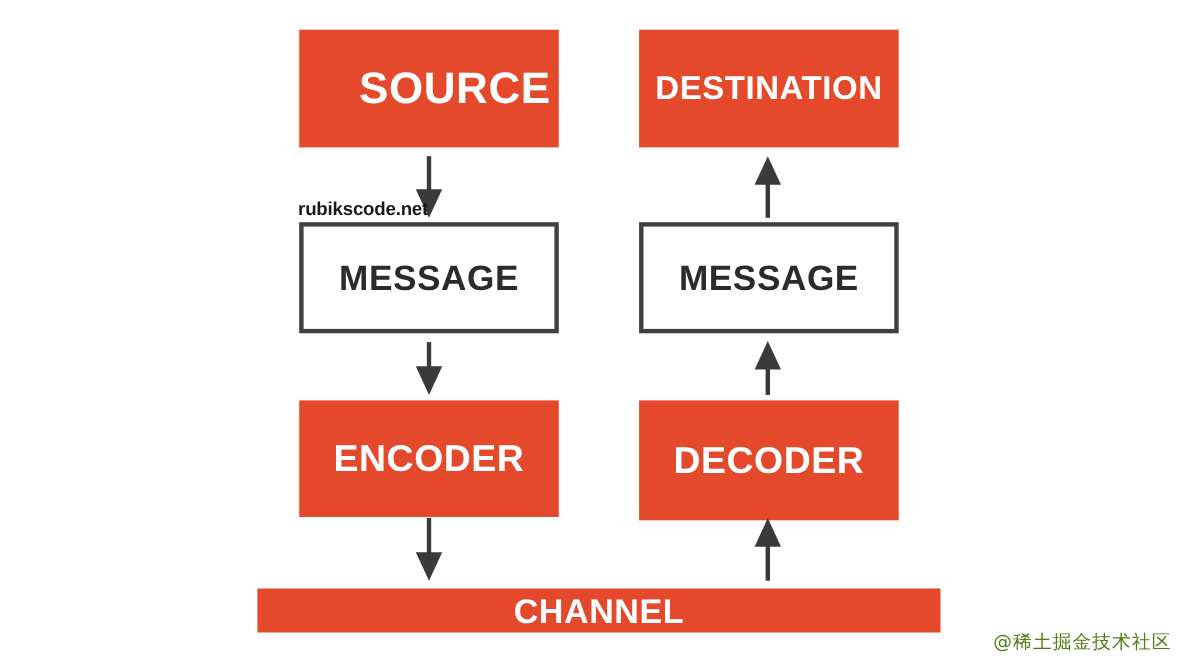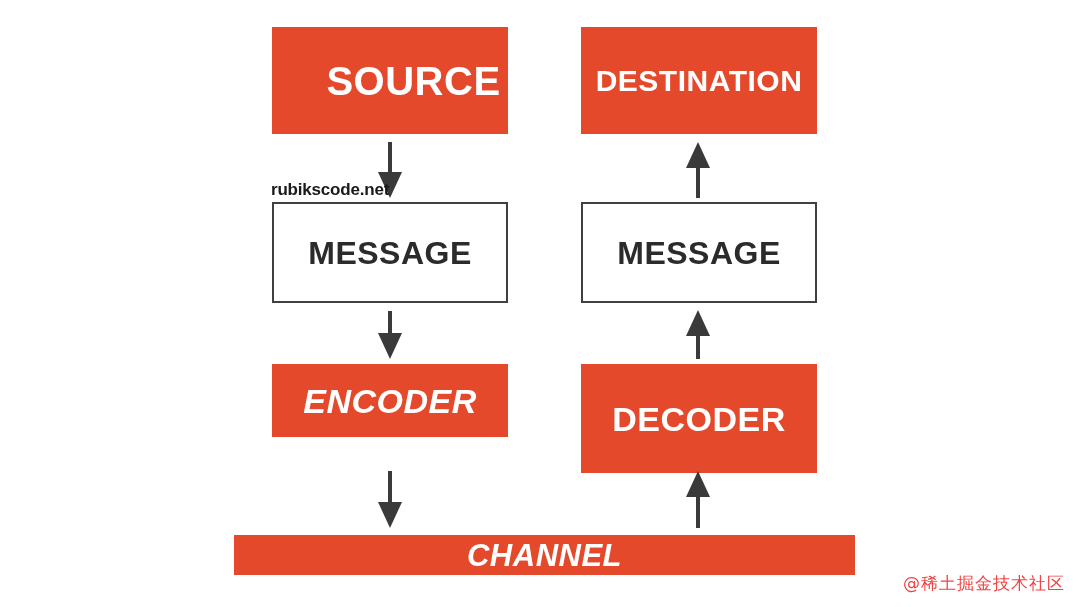--- a/index.html
+++ b/index.html
@@ -34,49 +34,49 @@
     letter-spacing: 0.5px;
     line-height: 1;
     white-space: nowrap;
     font-family: "Liberation Sans", sans-serif;
   }
 
   
   .outline-block {
     position: absolute;
     background: #ffffff;
-    border: 2px solid #404040;
+    border: 4px solid #404040;
     display: flex;
     align-items: center;
     justify-content: center;
     box-sizing: border-box;
   }
   .outline-label {
     color: #2b2b2b;
     font-weight: bold;
     letter-spacing: 0.5px;
     line-height: 1;
     white-space: nowrap;
     font-family: "Liberation Sans", sans-serif;
   }
 
   
   #source-block      { left: 272px; top: 27px;  width: 236px; height: 107px; padding-left: 47px; }
   #destination-block { left: 581px; top: 27px;  width: 236px; height: 107px; }
   #message-left-box  { left: 272px; top: 202px; width: 236px; height: 101px; }
   #message-right-box { left: 581px; top: 202px; width: 236px; height: 101px; }
-  #encoder-block     { left: 272px; top: 364px; width: 236px; height: 73px; font-style: italic;  }
+  #encoder-block     { left: 272px; top: 364px; width: 236px; height: 106px;  }
   #decoder-block     { left: 581px; top: 364px; width: 236px; height: 109px;  }
   #channel-block     { left: 234px; top: 535px; width: 621px; height: 40px;  }
 
   #source-block .block-label      { font-size: 40px; }
   #destination-block .block-label { font-size: 30px; }
   #encoder-block .block-label     { font-size: 34px; }
   #decoder-block .block-label     { font-size: 34px; }
-  #channel-block .block-label     { font-size: 31px; font-style: italic; }
+  #channel-block .block-label     { font-size: 31px; }
   .outline-label                  { font-size: 32px; }
 
   
   #arrow-layer {
     position: absolute;
     left: 0;
     top: 0;
     width: 1079px;
     height: 607px;
     pointer-events: none;
@@ -92,21 +92,21 @@
     color: #1a1a1a;
     letter-spacing: -0.2px;
     font-family: "Liberation Sans", sans-serif;
     white-space: nowrap;
   }
   #corner-watermark {
     position: absolute;
     right: 14px;
     bottom: 12px;
     font-size: 17px;
-    color: #ef4444;
+    color: #4d7c0f;
     letter-spacing: 1px;
     font-family: "DejaVu Sans", sans-serif;
     white-space: nowrap;
   }
 </style>
 </head>
 <body>
 
 <div id="canvas">
 

